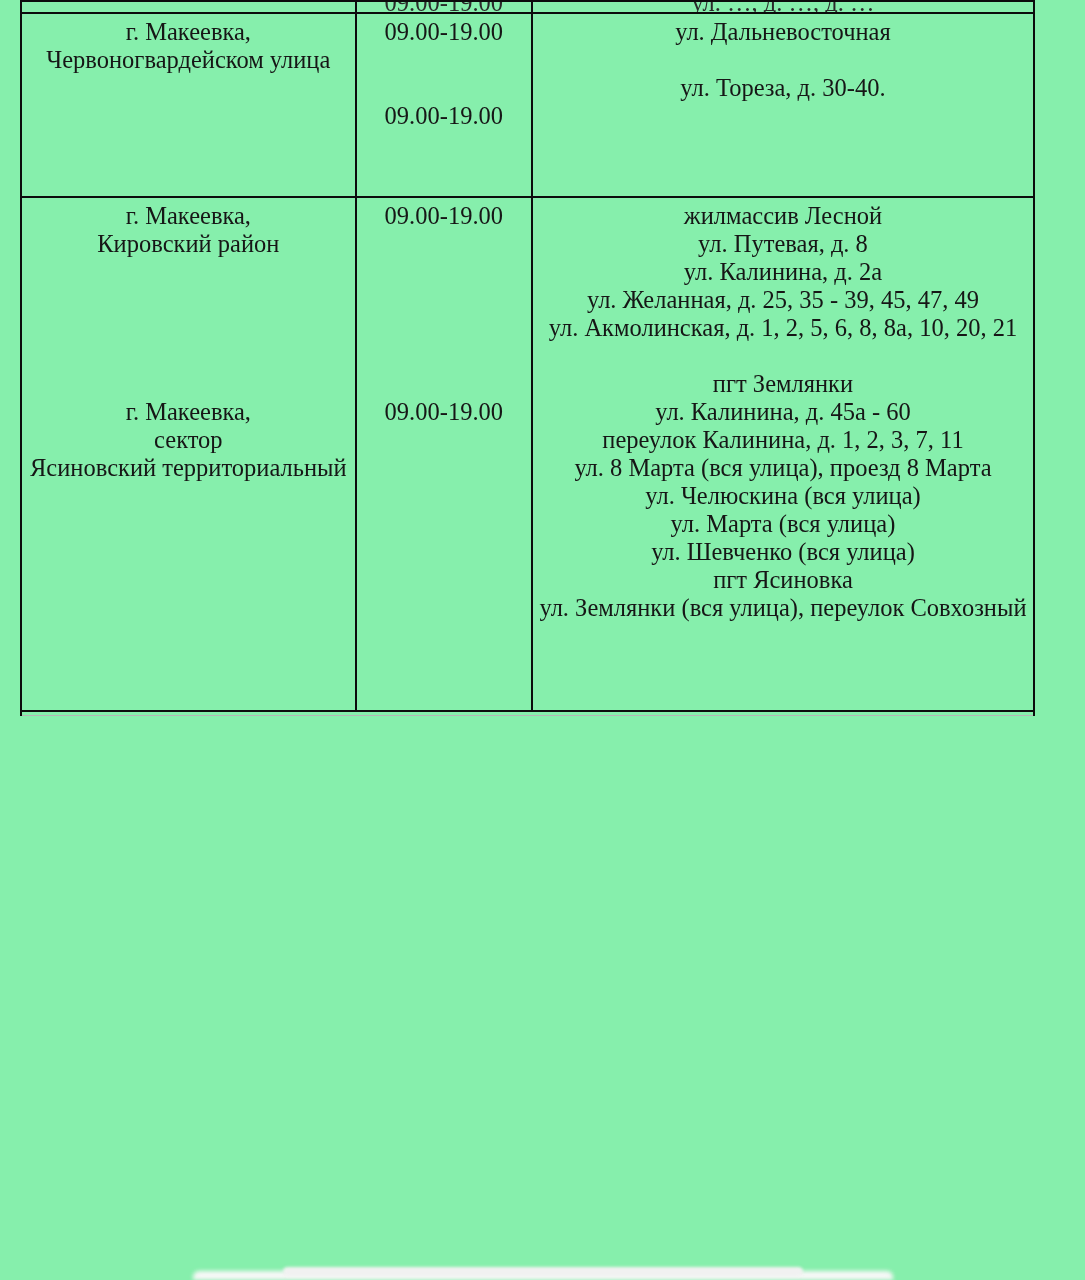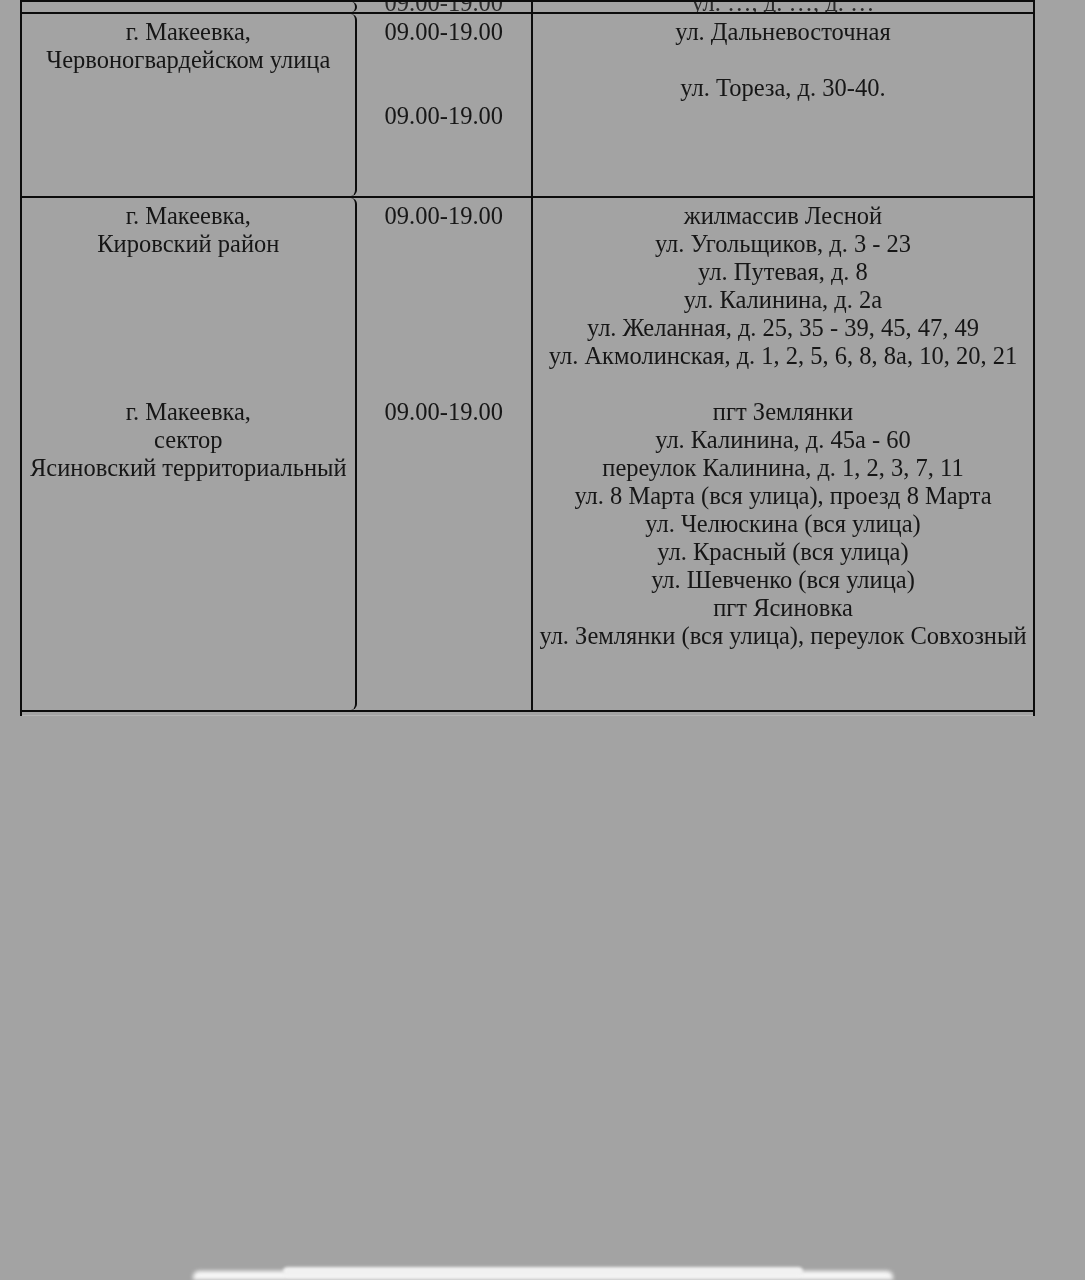--- a/index.html
+++ b/index.html
@@ -9,21 +9,21 @@
     width: 1085px;
     height: 1280px;
     overflow: hidden;
     font-family: "Liberation Serif", "DejaVu Serif", serif;
     color: #161616;
   }
   .page {
     position: relative;
     width: 1085px;
     height: 1280px;
-    background: #a3a3a3;
+    background: #86efac;
   }
   .data-table {
     position: absolute;
     left: 20px;
     top: 0;
     width: 1015px;
     border-left: 2.5px solid #0c0c0c;
     border-right: 2.5px solid #0c0c0c;
     box-sizing: border-box;
     font-size: 24.5px;
@@ -39,21 +39,21 @@
     overflow: hidden;
   }
   .t-row.row-1 { height: 184px; }
   .t-row.row-2 { height: 514px; }
   .cell {
     box-sizing: border-box;
     overflow: hidden;
     text-align: center;
     padding-top: 4px;
   }
-  .col-location { width: 336px; border-right: 2.5px solid #0c0c0c; border-radius: 6px; }
+  .col-location { width: 336px; border-right: 2.5px solid #0c0c0c; }
   .col-time     { width: 177px; border-right: 2.5px solid #0c0c0c; }
   .col-streets  { width: 502px; }
   .line {
     height: 28px;
     line-height: 28px;
     white-space: nowrap;
   }
   .partial .cell { position: relative; padding: 0; height: 100%; }
   .clip-frag {
     position: absolute;
@@ -145,32 +145,31 @@
           <div class="line">&nbsp;</div>
           <div class="line">&nbsp;</div>
           <div class="line">&nbsp;</div>
           <div class="line">&nbsp;</div>
           <div class="line">&nbsp;</div>
           <div class="line">&nbsp;</div>
           <div class="line">09.00-19.00</div>
         </div>
       <div class="cell col-streets">
           <div class="line">жилмассив Лесной</div>
-          <div class="line">ул. Угольщиков, д. 3 - 23</div>
           <div class="line">ул. Путевая, д. 8</div>
           <div class="line">ул. Калинина, д. 2а</div>
           <div class="line">ул. Желанная, д. 25, 35 - 39, 45, 47, 49</div>
           <div class="line">ул. Акмолинская, д. 1, 2, 5, 6, 8, 8а, 10, 20, 21</div>
           <div class="line">&nbsp;</div>
           <div class="line">пгт Землянки</div>
           <div class="line">ул. Калинина, д. 45а - 60</div>
           <div class="line">переулок Калинина, д. 1, 2, 3, 7, 11</div>
           <div class="line">ул. 8 Марта (вся улица), проезд 8 Марта</div>
           <div class="line">ул. Челюскина (вся улица)</div>
-          <div class="line">ул. Красный (вся улица)</div>
+          <div class="line">ул. Марта (вся улица)</div>
           <div class="line">ул. Шевченко (вся улица)</div>
           <div class="line">пгт Ясиновка</div>
           <div class="line">ул. Землянки (вся улица), переулок Совхозный</div>
         </div>
     </div>
 
     <div class="table-underline"></div>
   </div>
 
   <div class="bottom-smudge-wide" style="background: rgb(247, 247, 247);"></div>

